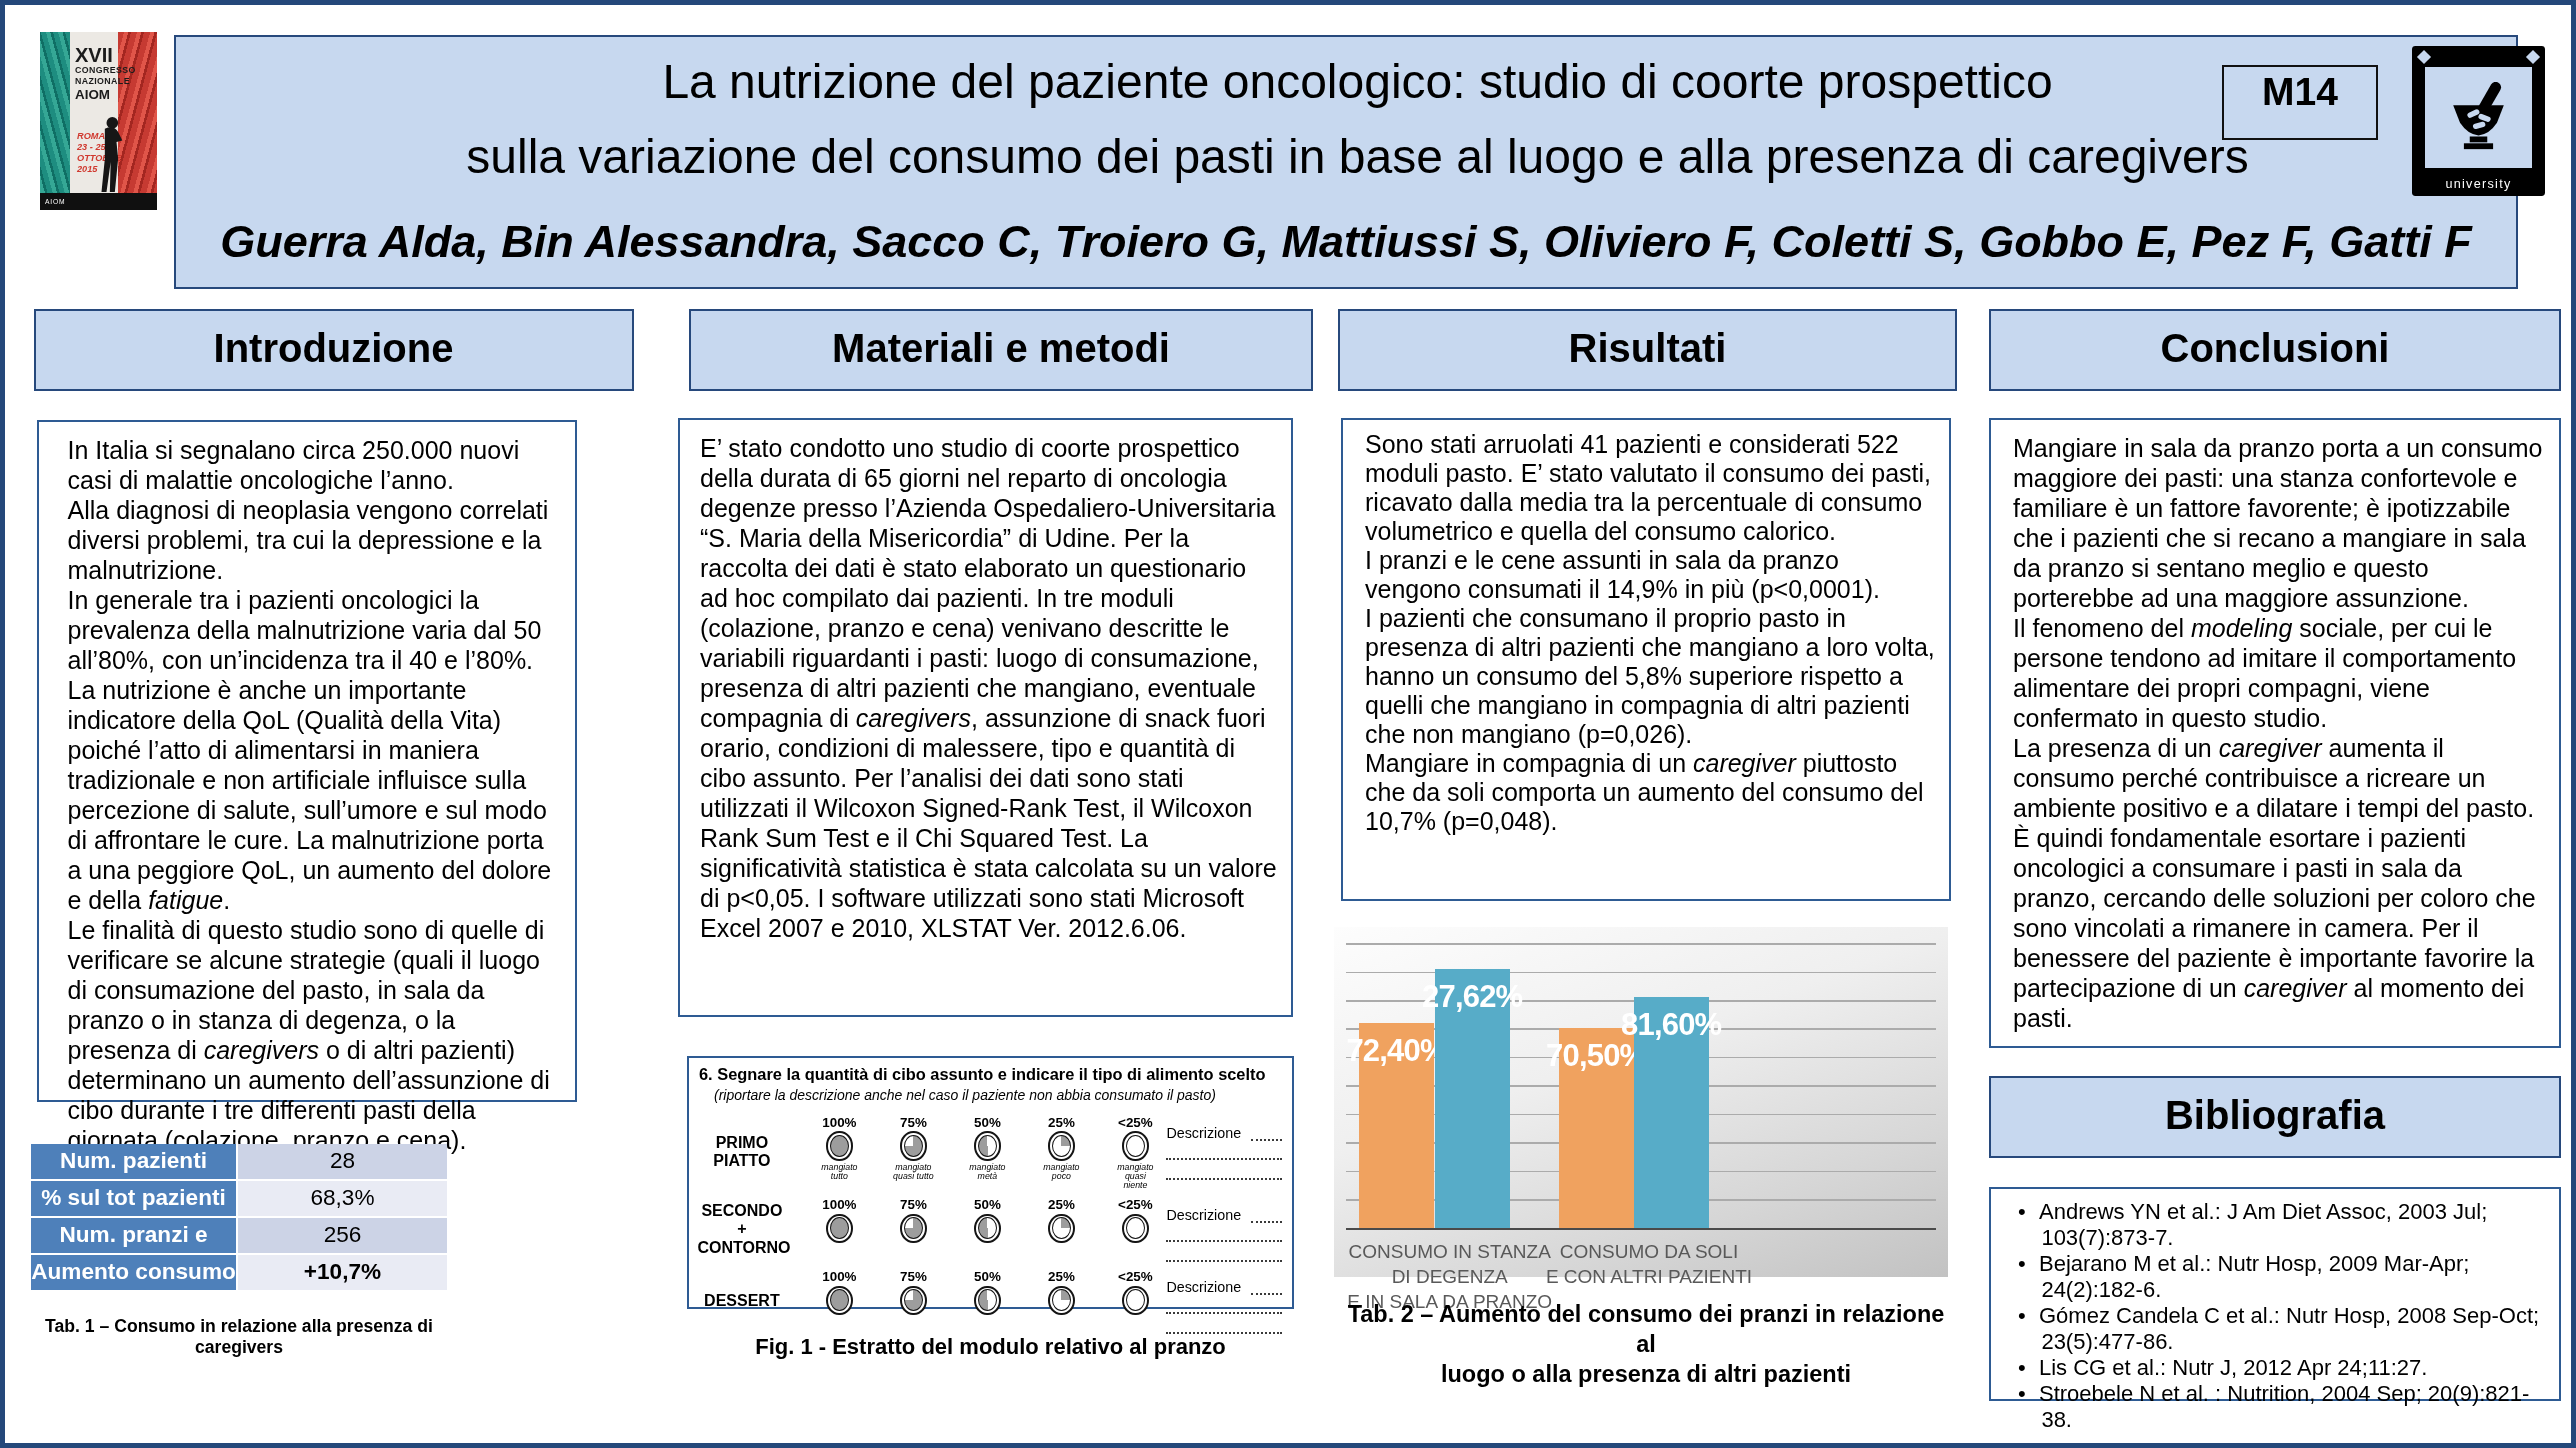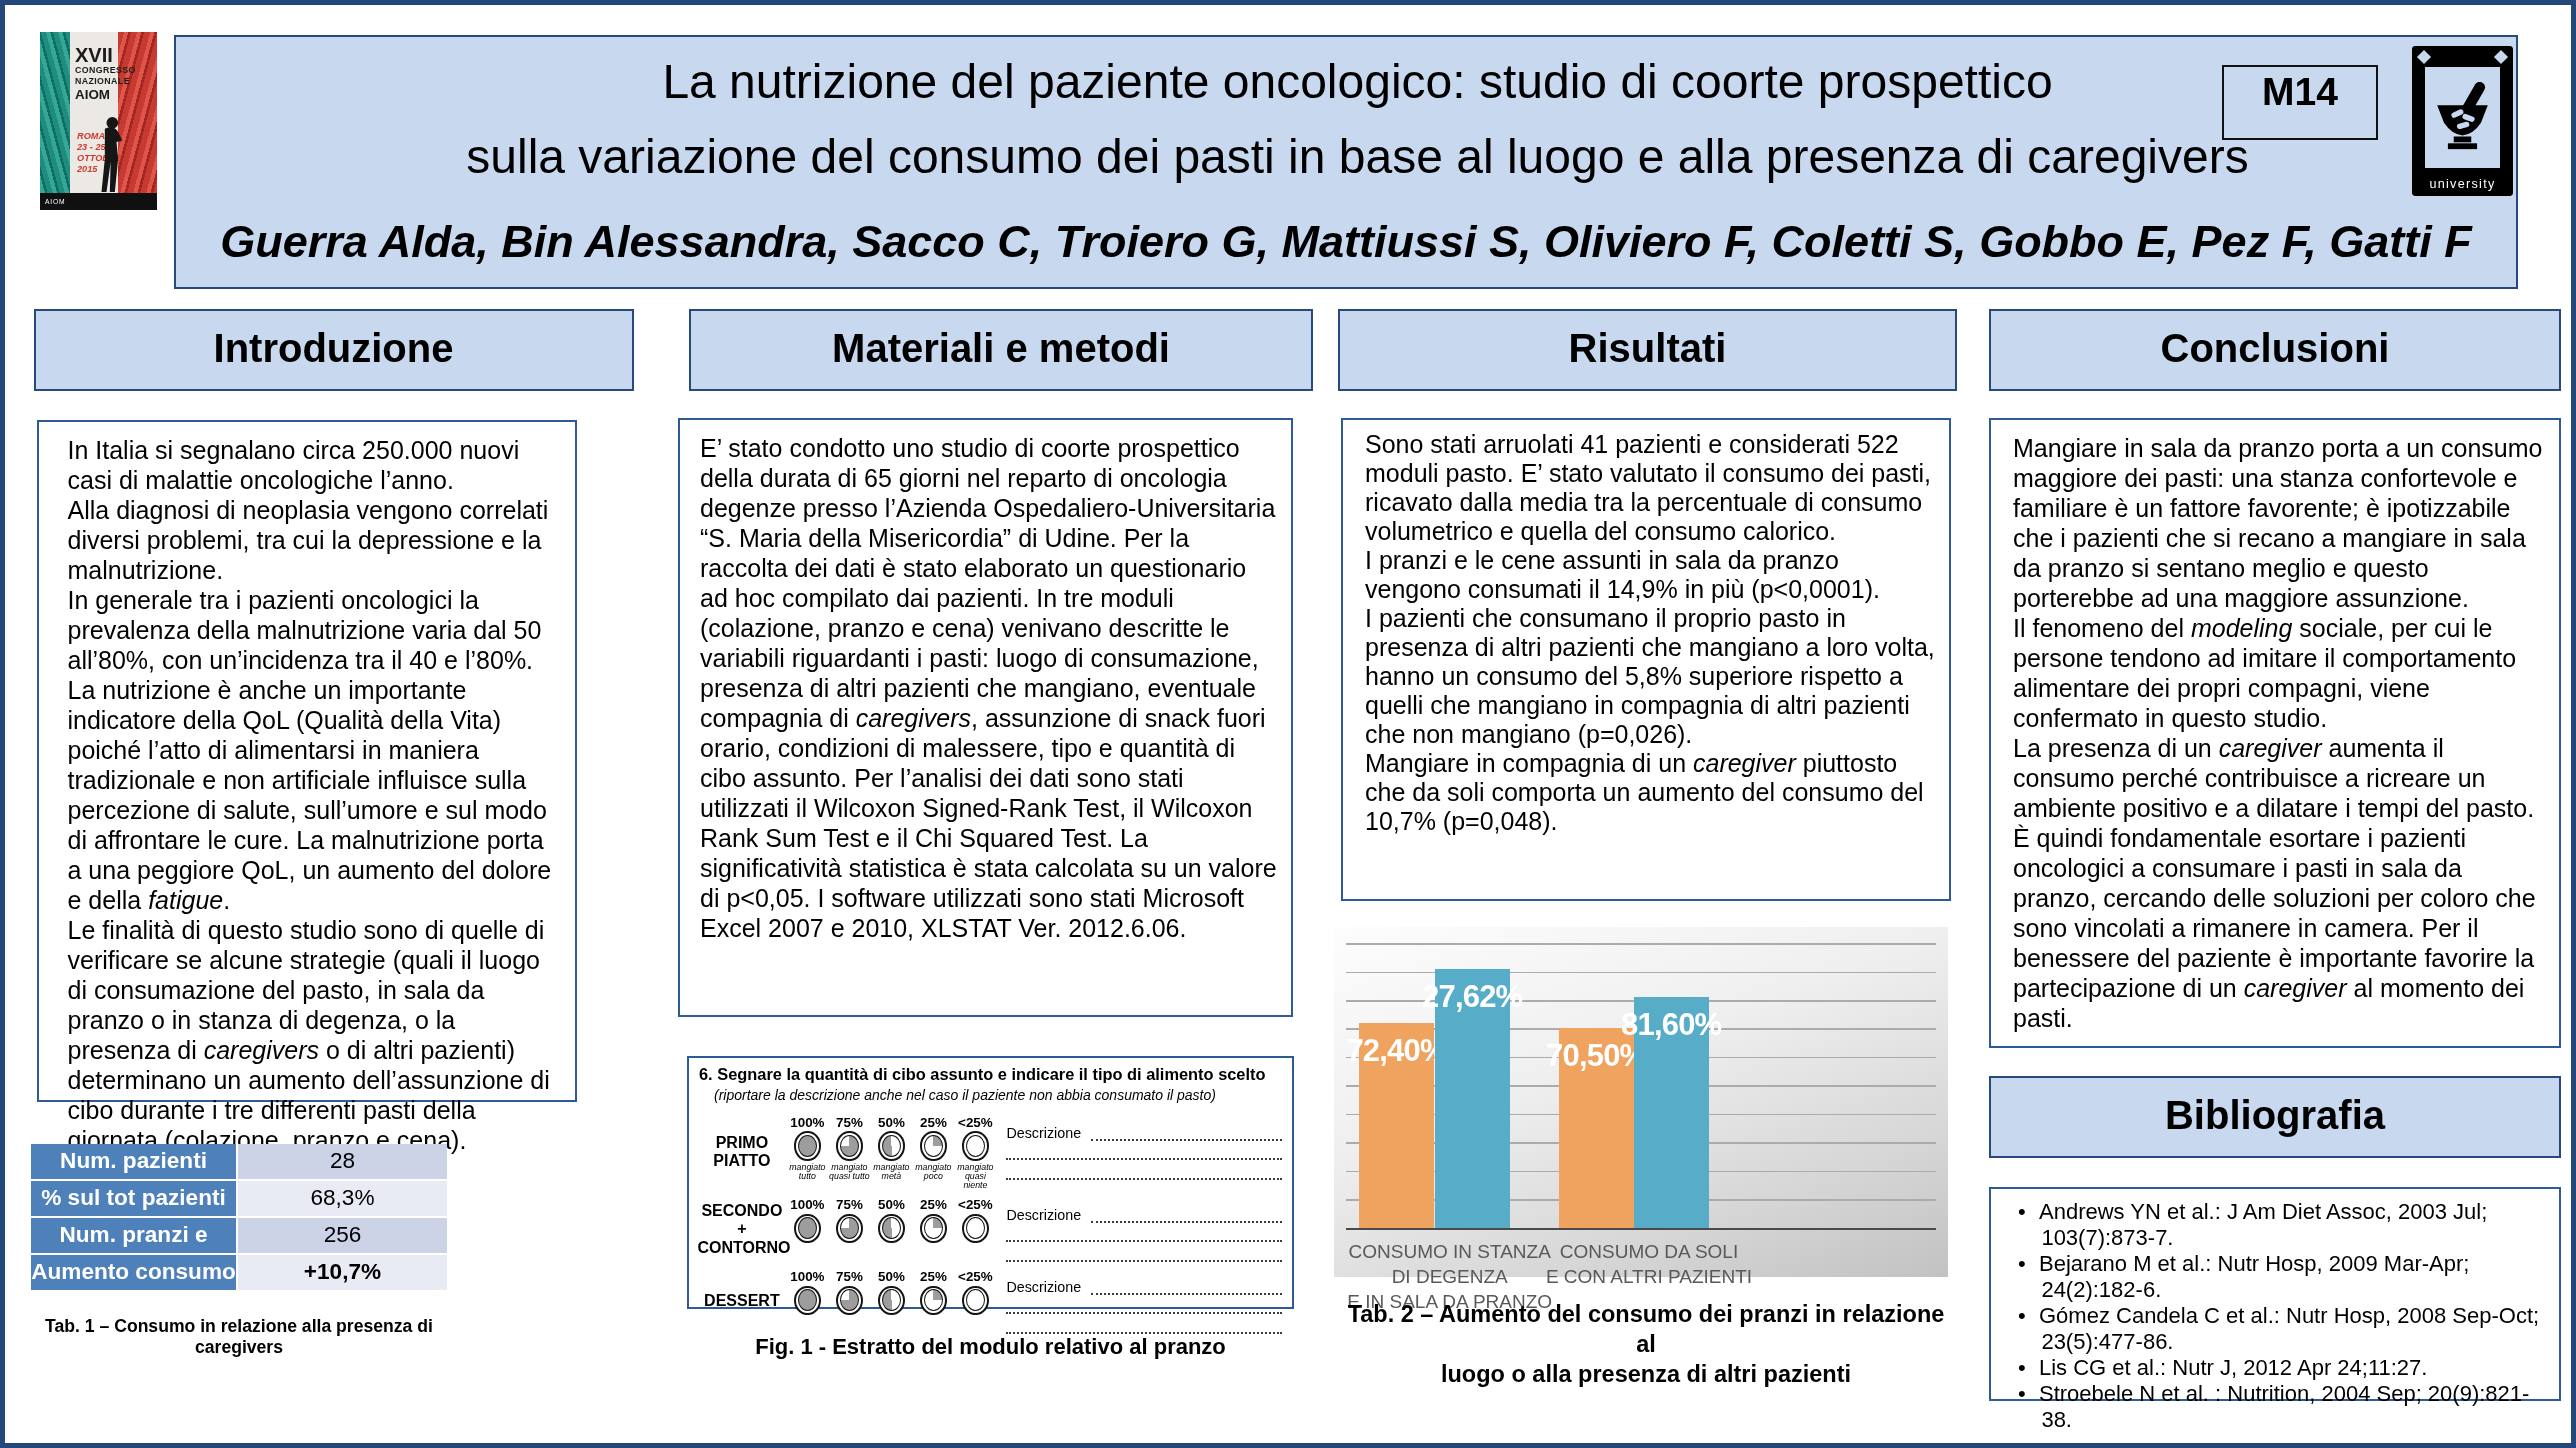--- a/index.html
+++ b/index.html
@@ -25,21 +25,21 @@
   .aiom .txt{position:absolute;left:35px;top:13.4px;color:#1b1b1b;line-height:11px;}
   .aiom .t1{font-size:20px;font-weight:bold;line-height:20px;}
   .aiom .t2,.aiom .t3{font-size:8.8px;font-weight:bold;letter-spacing:0.4px;}
   .aiom .t4{font-size:13.4px;font-weight:bold;line-height:15px;}
   .aiom .venue{position:absolute;left:37px;top:99px;color:#d0392f;font-size:9.2px;font-weight:bold;
     font-style:italic;line-height:11px;white-space:pre-line;}
   .aiom .foot{position:absolute;left:0;bottom:0;width:100%;height:17px;background:#101010;color:#fff;
     font-size:6.7px;line-height:17px;padding-left:5px;box-sizing:border-box;letter-spacing:0.8px;}
   .aiom svg{position:absolute;right:28.5px;bottom:15px;}
   
-  .univ{position:absolute;left:2407px;top:41px;width:101px;height:150px;background:#000;border-radius:3.4px;}
+  .univ{position:absolute;left:2407px;top:41px;width:101px;height:150px;background:#000;border-radius:3.4px;padding-left:32px;}
   .univ .dia{position:absolute;top:5.9px;width:10px;height:10px;background:#c7d8ef;transform:rotate(45deg);}
   .univ .dia.l{left:6.7px;} .univ .dia.r{right:6.7px;}
   .univ .panel{position:absolute;left:12.6px;top:21px;right:12.6px;bottom:28px;background:#c7d8ef;
     display:flex;align-items:center;justify-content:center;}
   .univ .utext{position:absolute;left:0;bottom:5px;width:100%;text-align:center;color:#fff;
     font-size:12.6px;letter-spacing:1.3px;}
   
   .sec{position:absolute;top:304px;height:82px;background:#c7d8ef;border:2.5px solid #27497c;
     box-sizing:border-box;text-align:center;font-size:40px;font-weight:bold;line-height:75px;}
   #sec1{left:28.5px;width:600px;} #sec2{left:684px;width:624px;}
@@ -66,21 +66,21 @@
   
   #figbox{position:absolute;left:682px;top:1051px;width:607px;height:253px;background:#fff;
     border:2.5px solid #2e5b93;box-sizing:border-box;}
   #figq{position:absolute;left:10px;top:6.7px;font-size:16.4px;font-weight:bold;}
   #fignote{position:absolute;left:25px;top:28.5px;font-size:14px;font-style:italic;}
   #figrows{position:absolute;left:8.4px;top:50px;right:10px;}
   .figrow{display:flex;margin-top:6.7px;}
   .figlabel{width:89px;font-weight:bold;font-size:16px;line-height:18.4px;text-align:center;
     white-space:pre-line;align-self:center;}
   .figcols{display:flex;}
-  .figcol{width:42px;text-align:center;}
+  .figcol{width:42px;text-align:center;margin-left:32px;}
   .pct{font-size:13.4px;font-weight:600;line-height:16px;}
   .pie{width:19px;height:22px;border:2.9px solid #141414;border-radius:50%;padding:1.7px;margin:0.8px auto 0;background:#fff;}
   .pie-inner{width:100%;height:100%;border:1.7px solid #141414;border-radius:50%;box-sizing:border-box;}
   .f100 .pie-inner{background:#9d9d9d;}
   .f75 .pie-inner{background:conic-gradient(#9d9d9d 0 270deg,#fff 270deg 360deg);}
   .f50 .pie-inner{background:conic-gradient(#fff 0 180deg,#9d9d9d 180deg 360deg);}
   .f25 .pie-inner{background:conic-gradient(#9d9d9d 0 90deg,#fff 90deg 360deg);}
   .f0 .pie-inner{background:#fff;}
   .pnote{font-size:8.8px;line-height:9.2px;font-style:italic;white-space:pre-line;margin-top:1.7px;}
   .figdesc{flex:1;padding-left:10px;}

